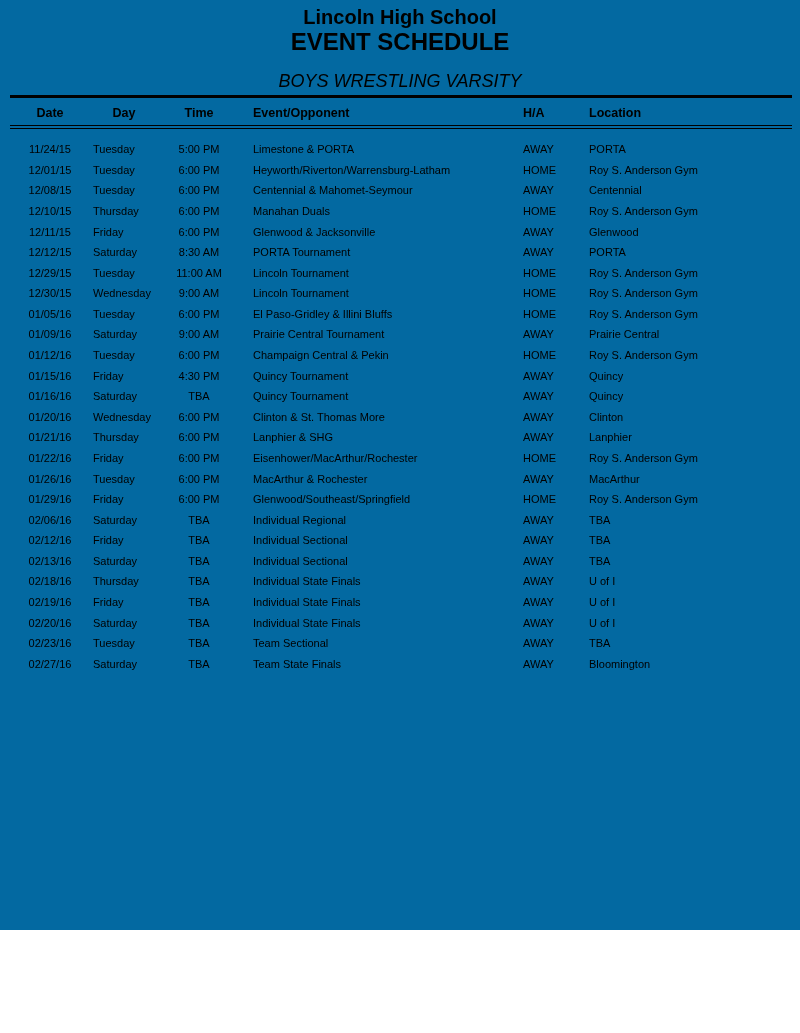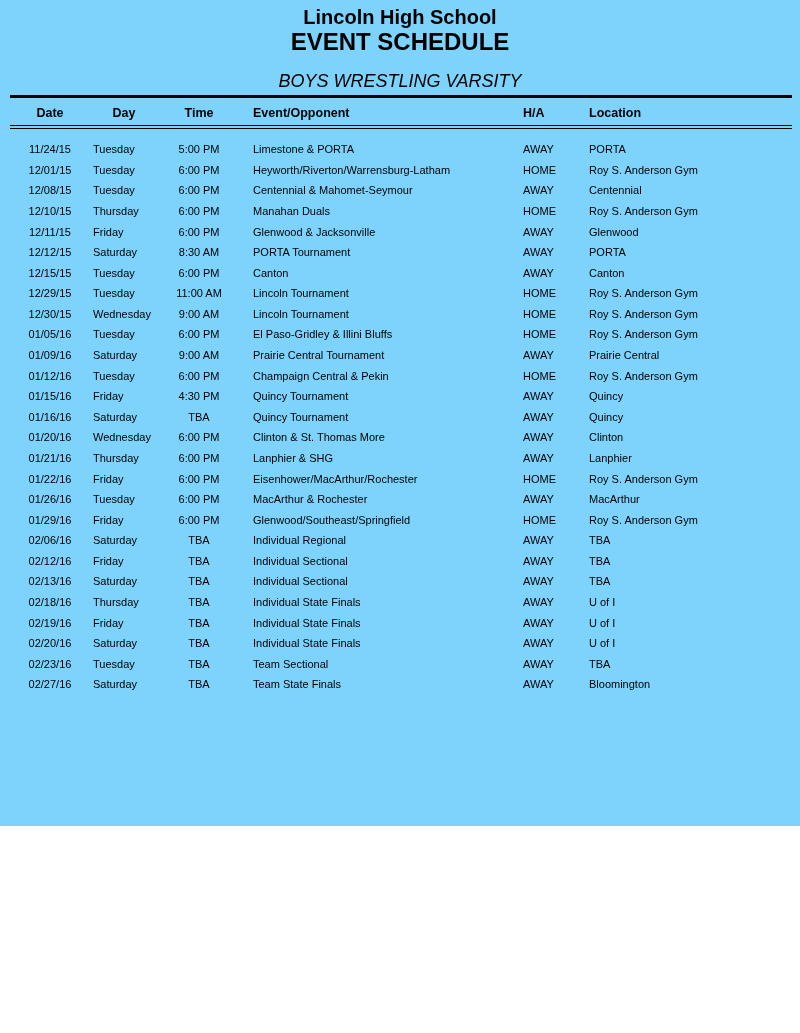--- a/index.html
+++ b/index.html
@@ -3,22 +3,22 @@
 <meta charset="utf-8">
 <style>
   html, body {
     margin: 0;
     padding: 0;
     background: #ffffff;
   }
   .page {
     position: relative;
     width: 800px;
-    height: 826px;
-    background: #7dd3fc;
+    height: 930px;
+    background: #0369a1;
     color: #000000;
     font-family: "Liberation Sans", sans-serif;
     overflow: hidden;
   }
   .titleblock {
     position: absolute;
     top: 6px;
     left: 0;
     width: 100%;
     text-align: center;
@@ -174,28 +174,20 @@
         </tr>
         <tr>
           <td class="c-date">12/12/15</td>
           <td class="c-day">Saturday</td>
           <td class="c-time">8:30 AM</td>
           <td class="c-event">PORTA Tournament</td>
           <td class="c-ha">AWAY</td>
           <td class="c-loc">PORTA</td>
         </tr>
         <tr>
-          <td class="c-date">12/15/15</td>
-          <td class="c-day">Tuesday</td>
-          <td class="c-time">6:00 PM</td>
-          <td class="c-event">Canton</td>
-          <td class="c-ha">AWAY</td>
-          <td class="c-loc">Canton</td>
-        </tr>
-        <tr>
           <td class="c-date">12/29/15</td>
           <td class="c-day">Tuesday</td>
           <td class="c-time">11:00 AM</td>
           <td class="c-event">Lincoln Tournament</td>
           <td class="c-ha">HOME</td>
           <td class="c-loc">Roy S. Anderson Gym</td>
         </tr>
         <tr>
           <td class="c-date">12/30/15</td>
           <td class="c-day">Wednesday</td>

